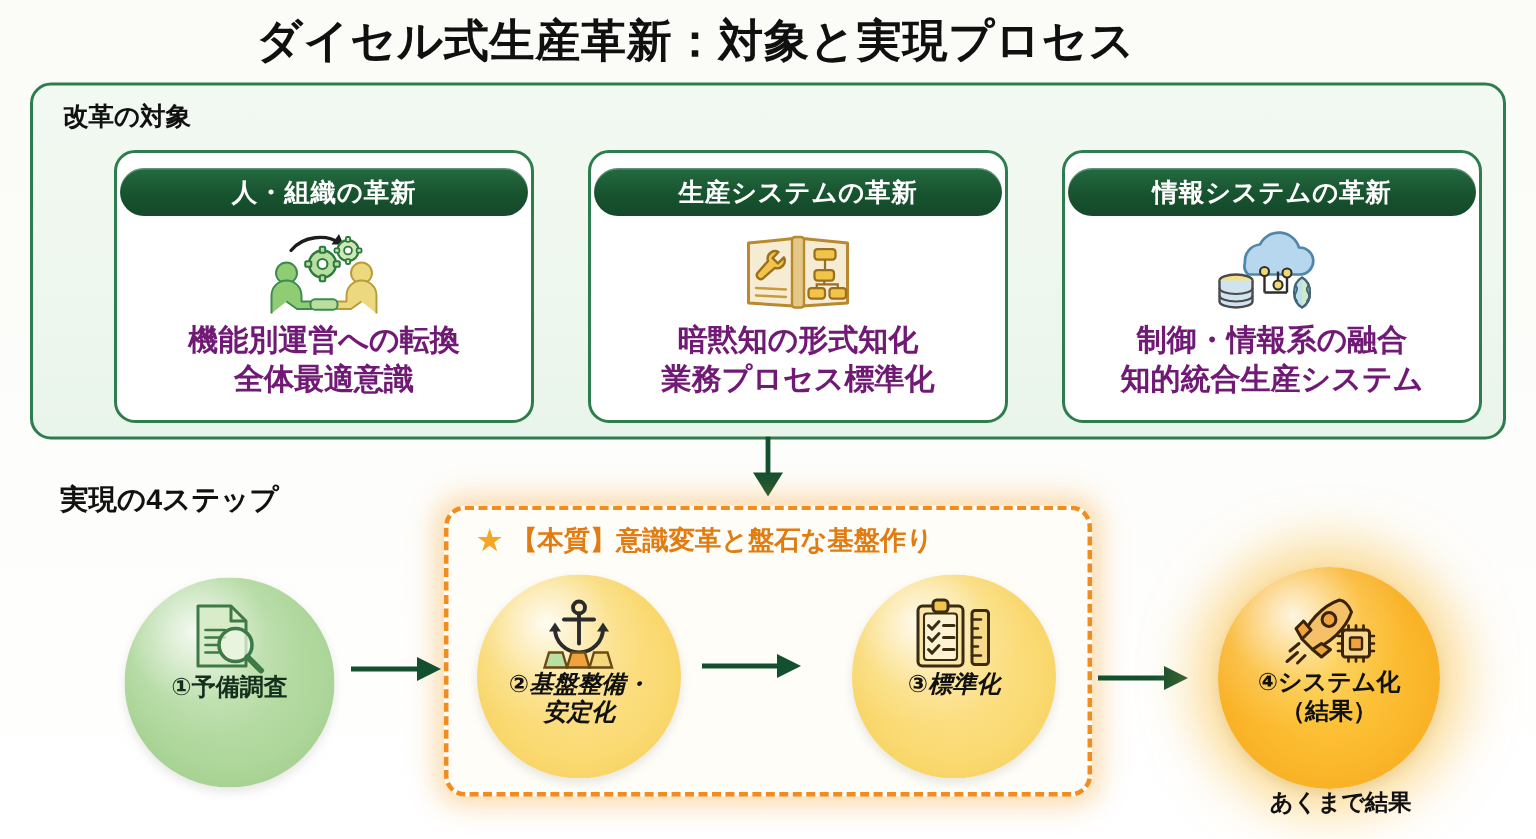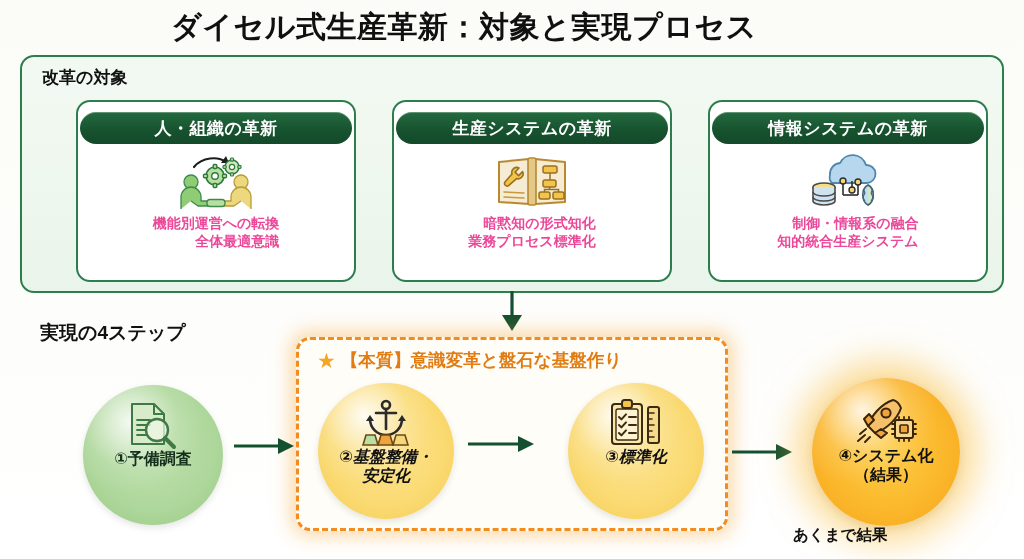--- a/index.html
+++ b/index.html
@@ -89,25 +89,25 @@
   }
   .card-icon {
     margin-top: 6px;
     height: 62px;
     display: flex;
     align-items: center;
     justify-content: center;
   }
   .card-text {
     margin-top: 2px;
-    text-align: right;
-    font-size: 14px;
+    text-align: center;
+    font-size: 20px;
     font-weight: 700;
     line-height: 1.30;
-    color: #ec4899;
+    color: #701a75;
   }
 
   
   .down-arrow {
     position: absolute;
     left: 497px;
     top: 291px;
     width: 30px;
     height: 42px;
   }
@@ -210,21 +210,21 @@
     color: #111111;
     padding: 0 6px;
   }
   .bubble-green .bubble-label { color: #14301c; text-align: right; }
 
   .result-caption {
     position: absolute;
     left: 793px;
     top: 525px;
     width: 148px;
-    text-align: left;
+    text-align: right;
     font-size: 15.5px;
     font-weight: 700;
     color: #111111;
   }
 
   
   .h-arrow { position: absolute; }
   .arrow-1 { left: 234px; top: 434px; }
   .arrow-2 { left: 468px; top: 432px; }
   .arrow-3 { left: 732px; top: 440px; }

